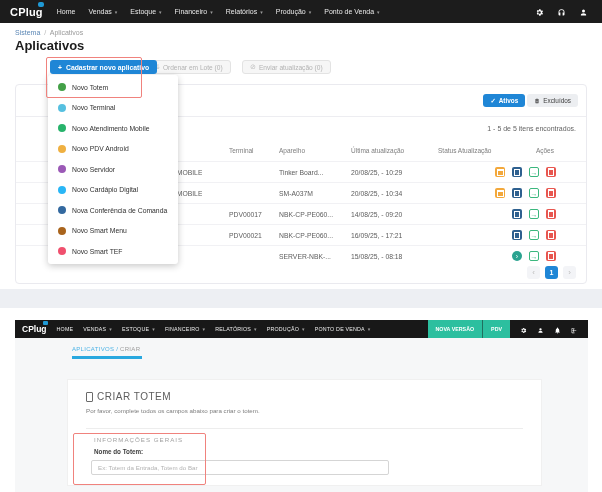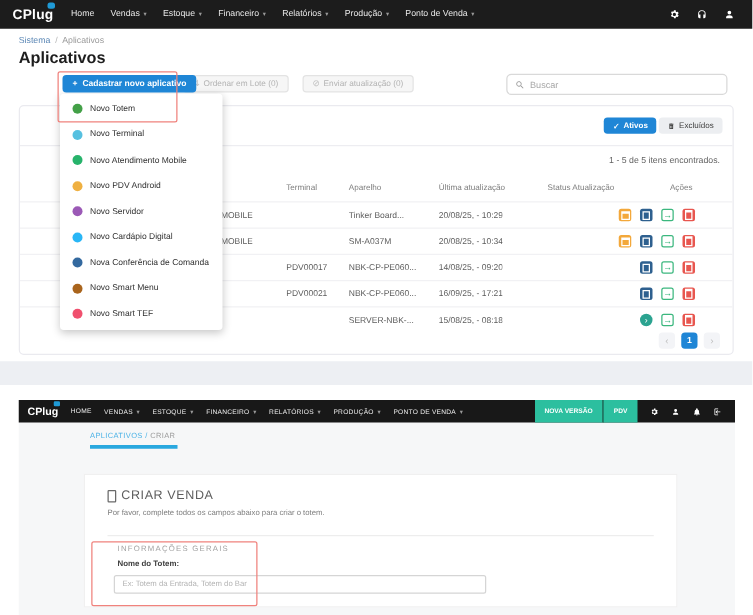--- a/index.html
+++ b/index.html
@@ -144,26 +144,20 @@
     </button>
     <div class="btn-dis" id="btn-batch">
       <span class="dico">⇅</span>
       <span>Ordenar em Lote (0)</span>
     </div>
     <div class="btn-dis" id="btn-update">
       <span class="dico">⊘</span>
       <span>Enviar atualização (0)</span>
     </div>
 
-    <div class="searchbox">
-      <svg viewBox="0 0 24 24">
-          <path d="M15.5 14h-.79l-.28-.27a6.5 6.5 0 10-.7.7l.27.28v.79l5 4.99L20.49 19zm-6 0A4.5 4.5 0 1114 9.5 4.5 4.5 0 019.5 14z"></path>
-        </svg>
-      <input type="text" placeholder="Buscar" style="">
-    </div>
 
     <div class="card1">
       <div class="filters">
         <div class="pill pill-on">
             <span>✓</span>
             <span>Ativos</span>
           </div>
         <div class="pill pill-off">
             <svg viewBox="0 0 24 24">
               <path d="M6 19a2 2 0 002 2h8a2 2 0 002-2V7H6zm3-9h2v8H9zm4 0h2v8h-2zM15.5 4l-1-1h-5l-1 1H5v2h14V4z"></path>
@@ -326,21 +320,21 @@
     </div>
 
     <div class="bc2">
       <span class="bc2-a">APLICATIVOS /</span><span class="bc2-b"> CRIAR</span>
     </div>
     <div class="bc2-bar"></div>
 
     <div class="card2">
       <div class="c2-titlerow">
         <span class="totem-ic"></span>
-        <span class="c2-title">CRIAR VENDA</span>
+        <span class="c2-title">CRIAR TOTEM</span>
       </div>
       <div class="c2-sub">Por favor, complete todos os campos abaixo para criar o totem.</div>
       <div class="c2-div"></div>
       <div class="c2-section">INFORMAÇÕES GERAIS</div>
       <div class="c2-flabel">Nome do Totem:</div>
       <input class="c2-input" type="text" placeholder="Ex: Totem da Entrada, Totem do Bar" style="">
     </div>
 
     <div class="hl hl2"></div>
   </div>

